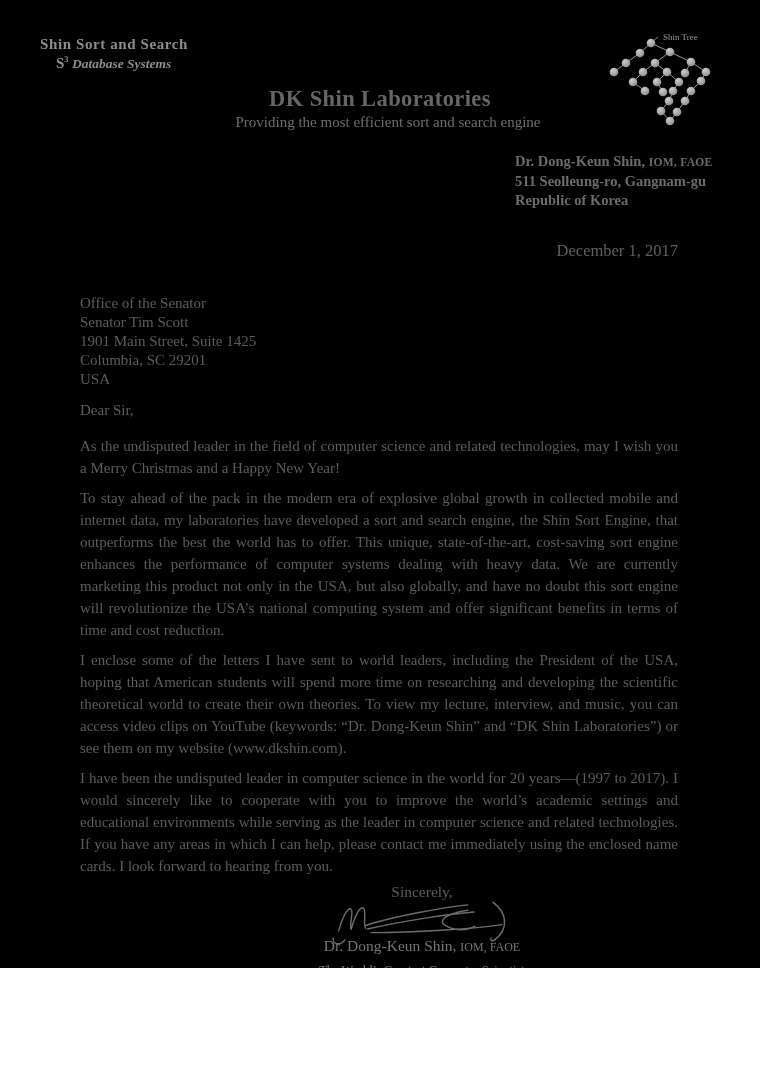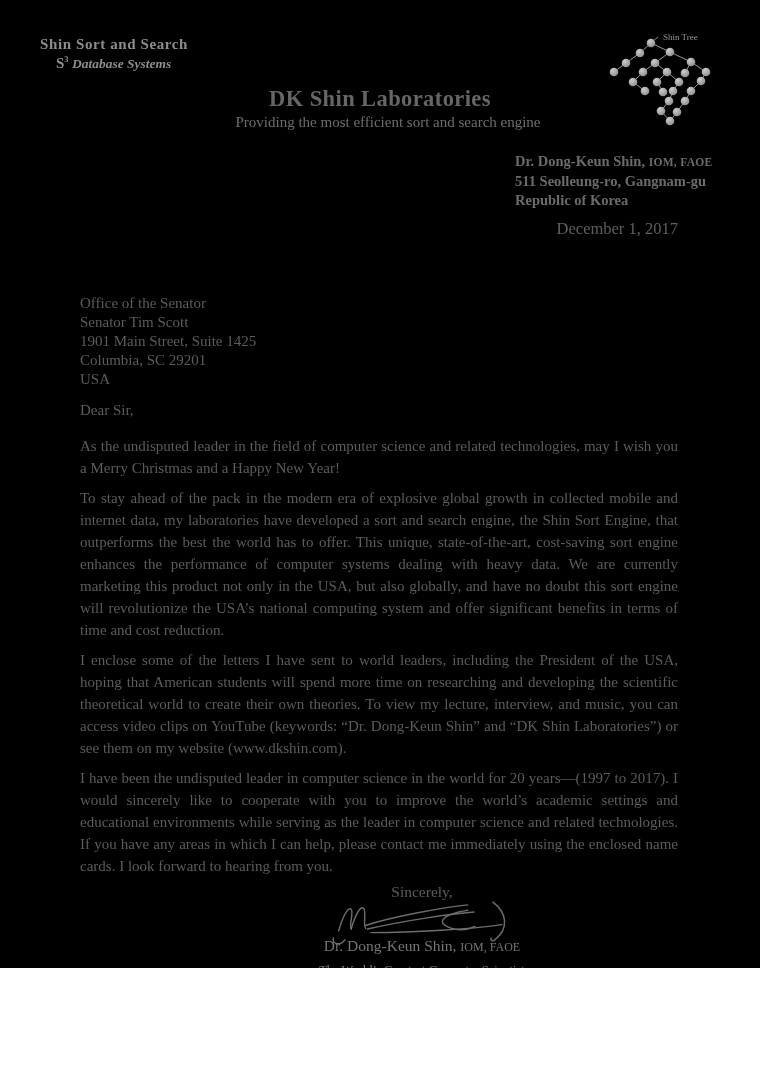--- a/index.html
+++ b/index.html
@@ -29,21 +29,21 @@
   .masthead { position: absolute; left: 0; top: 86px; width: 760px; text-align: center; }
   .masthead-title { font-size: 22.5px; font-weight: bold; color: #666666; letter-spacing: 0.4px; }
   .masthead-tagline { font-size: 15px; color: #6e6e6e; margin-top: 2px; padding-left: 16px; }
 
   
   .sender { position: absolute; left: 515px; top: 152px; font-weight: bold; color: #6b6b6b; font-size: 14.5px; line-height: 19px; }
   .sender .caps { font-size: 11.5px; letter-spacing: 0.3px; }
   .sender sup { font-size: 9px; }
 
   
-  .dateline { position: absolute; left: 80px; top: 219px; width: 598px; text-align: right; font-size: 16.5px; color: #5f5f5f; }
+  .dateline { position: absolute; left: 80px; top: 241px; width: 598px; text-align: right; font-size: 16.5px; color: #5f5f5f; }
 
   
   .letter-body { position: absolute; left: 80px; top: 294px; width: 598px; font-size: 15px; line-height: 22px; color: #5c5c5c; }
   .recipient div { line-height: 19px; }
   .salutation { margin-top: 10px; }
   .para { margin: 8px 0 0 0; text-align: justify; }
   .para.first { margin-top: 14px; }
 
   
   .sig-block { margin-top: 4px; margin-left: 222px; width: 240px; text-align: center; }

